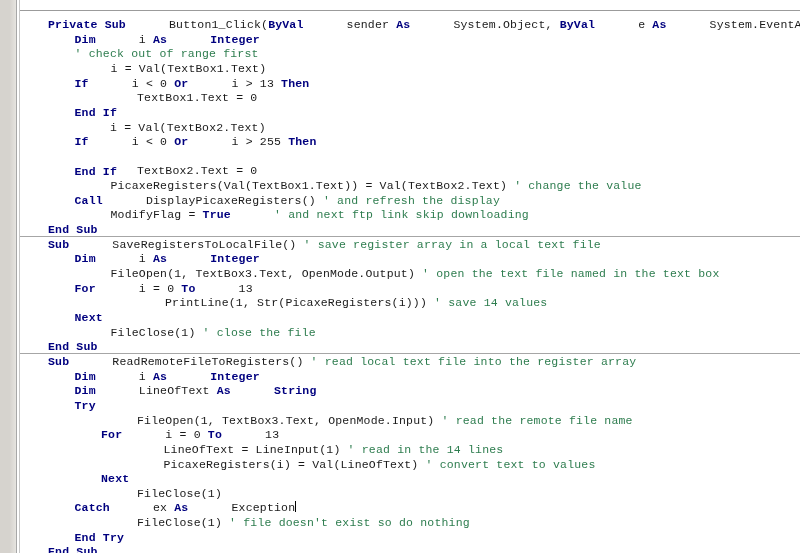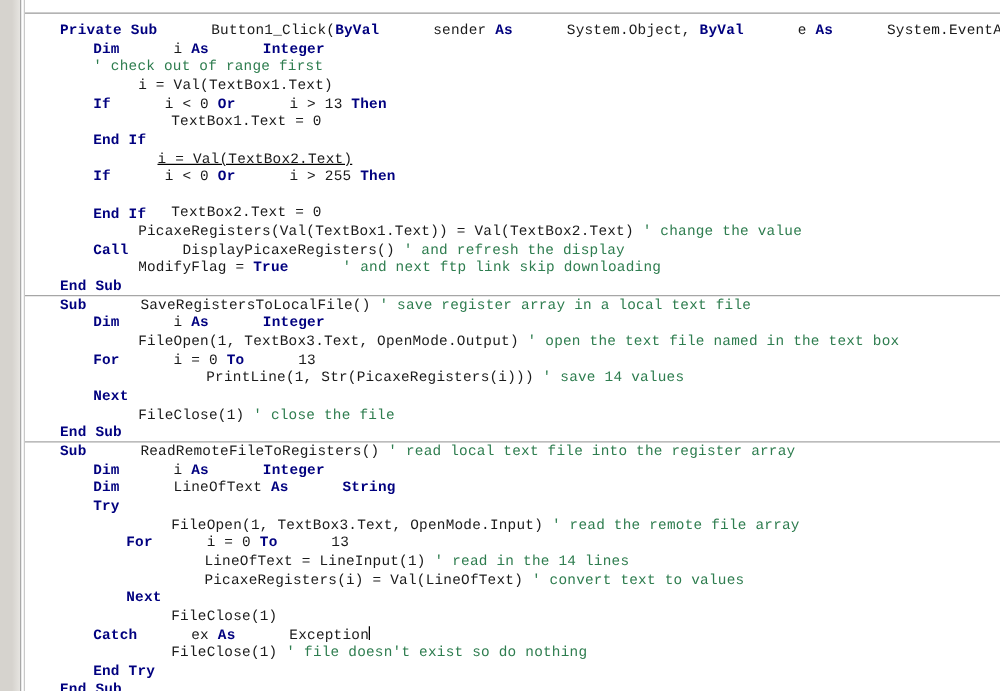--- a/index.html
+++ b/index.html
@@ -151,41 +151,41 @@
     </div>
 
   <div class="code-surface" id="code-surface">
       <div class="code-line" style="top: 18px; left: 8px;"><span class="kw">Private Sub </span><span class="plain">Button1_Click(</span><span class="kw">ByVal</span><span class="plain"> sender </span><span class="kw">As</span><span class="plain"> System.Object, </span><span class="kw">ByVal</span><span class="plain"> e </span><span class="kw">As</span><span class="plain"> System.EventArgs) </span><span class="kw">Handles</span><span class="plain"> Button1.Click</span></div>
       <div class="code-line" style="top: 32.65px; left: 34.5px;"><span class="kw">Dim</span><span class="plain"> i </span><span class="kw">As</span><span class="plain"> </span><span class="kw">Integer</span></div>
       <div class="code-line" style="top: 47.3px; left: 34.5px;"><span class="cmt">' check out of range first</span></div>
       <div class="code-line" style="top: 61.95px; left: 34.5px;"><span class="plain">i = Val(TextBox1.Text)</span></div>
       <div class="code-line" style="top: 76.6px; left: 34.5px;"><span class="kw">If</span><span class="plain"> i &lt; 0 </span><span class="kw">Or</span><span class="plain"> i &gt; 13 </span><span class="kw">Then</span></div>
       <div class="code-line" style="top: 91.25px; left: 61px;"><span class="plain">TextBox1.Text = 0</span></div>
       <div class="code-line" style="top: 105.9px; left: 34.5px;"><span class="kw">End If</span></div>
-      <div class="code-line" style="top: 120.55px; left: 50px; text-decoration: underline;"><span class="plain">i = Val(TextBox2.Text)</span></div>
+      <div class="code-line" style="top: 120.55px; left: 34px;"><span class="plain">i = Val(TextBox2.Text)</span></div>
       <div class="code-line" style="top: 135.2px; left: 34.5px;"><span class="kw">If</span><span class="plain"> i &lt; 0 </span><span class="kw">Or</span><span class="plain"> i &gt; 255 </span><span class="kw">Then</span></div>
       <div class="code-line" style="top: 164px; left: 61px;"><span class="plain">TextBox2.Text = 0</span></div>
       <div class="code-line" style="top: 164.5px; left: 34.5px;"><span class="kw">End If</span></div>
       <div class="code-line" style="top: 179.15px; left: 34.5px;"><span class="plain">PicaxeRegisters(Val(TextBox1.Text)) = Val(TextBox2.Text) </span><span class="cmt">' change the value</span></div>
       <div class="code-line" style="top: 208.45px; left: 34.5px;"><span class="plain">ModifyFlag = </span><span class="kw">True</span><span class="plain"> </span><span class="cmt">' and next ftp link skip downloading</span></div>
       <div class="code-line" style="top: 193.8px; left: 34.5px;"><span class="kw">Call</span><span class="plain"> DisplayPicaxeRegisters() </span><span class="cmt">' and refresh the display</span></div>
       <div class="code-line" style="top: 223.1px; left: 8px;"><span class="kw">End Sub</span></div>
       <div class="code-line" style="top: 237.75px; left: 8px; text-align: right;"><span class="kw">Sub</span><span class="plain"> SaveRegistersToLocalFile() </span><span class="cmt">' save register array in a local text file</span></div>
       <div class="code-line" style="top: 252.4px; left: 34.5px;"><span class="kw">Dim</span><span class="plain"> i </span><span class="kw">As</span><span class="plain"> </span><span class="kw">Integer</span></div>
       <div class="code-line" style="top: 267.05px; left: 34.5px;"><span class="plain">FileOpen(1, TextBox3.Text, OpenMode.Output) </span><span class="cmt">' open the text file named in the text box</span></div>
       <div class="code-line" style="top: 281.7px; left: 34.5px;"><span class="kw">For</span><span class="plain"> i = 0 </span><span class="kw">To</span><span class="plain"> 13</span></div>
       <div class="code-line" style="top: 296.35px; left: 61px; margin-left: 28px;"><span class="plain">PrintLine(1, Str(PicaxeRegisters(i))) </span><span class="cmt">' save 14 values</span></div>
       <div class="code-line" style="top: 311px; left: 34.5px;"><span class="kw">Next</span></div>
       <div class="code-line" style="top: 325.65px; left: 34.5px;"><span class="plain">FileClose(1) </span><span class="cmt">' close the file</span></div>
       <div class="code-line" style="top: 340.3px; left: 8px;"><span class="kw">End Sub</span></div>
       <div class="code-line" style="top: 354.95px; left: 8px;"><span class="kw">Sub</span><span class="plain"> ReadRemoteFileToRegisters() </span><span class="cmt">' read local text file into the register array</span></div>
       <div class="code-line" style="top: 369.6px; left: 34.5px;"><span class="kw">Dim</span><span class="plain"> i </span><span class="kw">As</span><span class="plain"> </span><span class="kw">Integer</span></div>
       <div class="code-line" style="top: 384.25px; left: 34.5px;"><span class="kw">Dim</span><span class="plain"> LineOfText </span><span class="kw">As</span><span class="plain"> </span><span class="kw">String</span></div>
       <div class="code-line" style="top: 398.9px; left: 34.5px;"><span class="kw">Try</span></div>
-      <div class="code-line" style="top: 413.55px; left: 61px;"><span class="plain">FileOpen(1, TextBox3.Text, OpenMode.Input) </span><span class="cmt">' read the remote file array</span></div>
+      <div class="code-line" style="top: 413.55px; left: 61px;"><span class="plain">FileOpen(1, TextBox3.Text, OpenMode.Input) </span><span class="cmt">' read the remote file name</span></div>
       <div class="code-line" style="top: 428.2px; left: 61px;"><span class="kw">For</span><span class="plain"> i = 0 </span><span class="kw">To</span><span class="plain"> 13</span></div>
       <div class="code-line" style="top: 442.85px; left: 87.5px;"><span class="plain">LineOfText = LineInput(1) </span><span class="cmt">' read in the 14 lines</span></div>
       <div class="code-line" style="top: 457.5px; left: 87.5px;"><span class="plain">PicaxeRegisters(i) = Val(LineOfText) </span><span class="cmt">' convert text to values</span></div>
       <div class="code-line" style="top: 472.15px; left: 61px;"><span class="kw">Next</span></div>
       <div class="code-line" style="top: 486.8px; left: 61px;"><span class="plain">FileClose(1)</span></div>
       <div class="code-line" style="top: 501.45px; left: 34.5px;"><span class="kw">Catch</span><span class="plain"> ex </span><span class="kw">As</span><span class="plain"> Exception</span><span class="caret"></span></div>
       <div class="code-line" style="top: 516.1px; left: 61px;"><span class="plain">FileClose(1) </span><span class="cmt">' file doesn't exist so do nothing</span></div>
       <div class="code-line" style="top: 530.75px; left: 34.5px;"><span class="kw">End Try</span></div>
       <div class="code-line" style="top: 545.4px; left: 8px;"><span class="kw">End Sub</span></div>
     </div>

